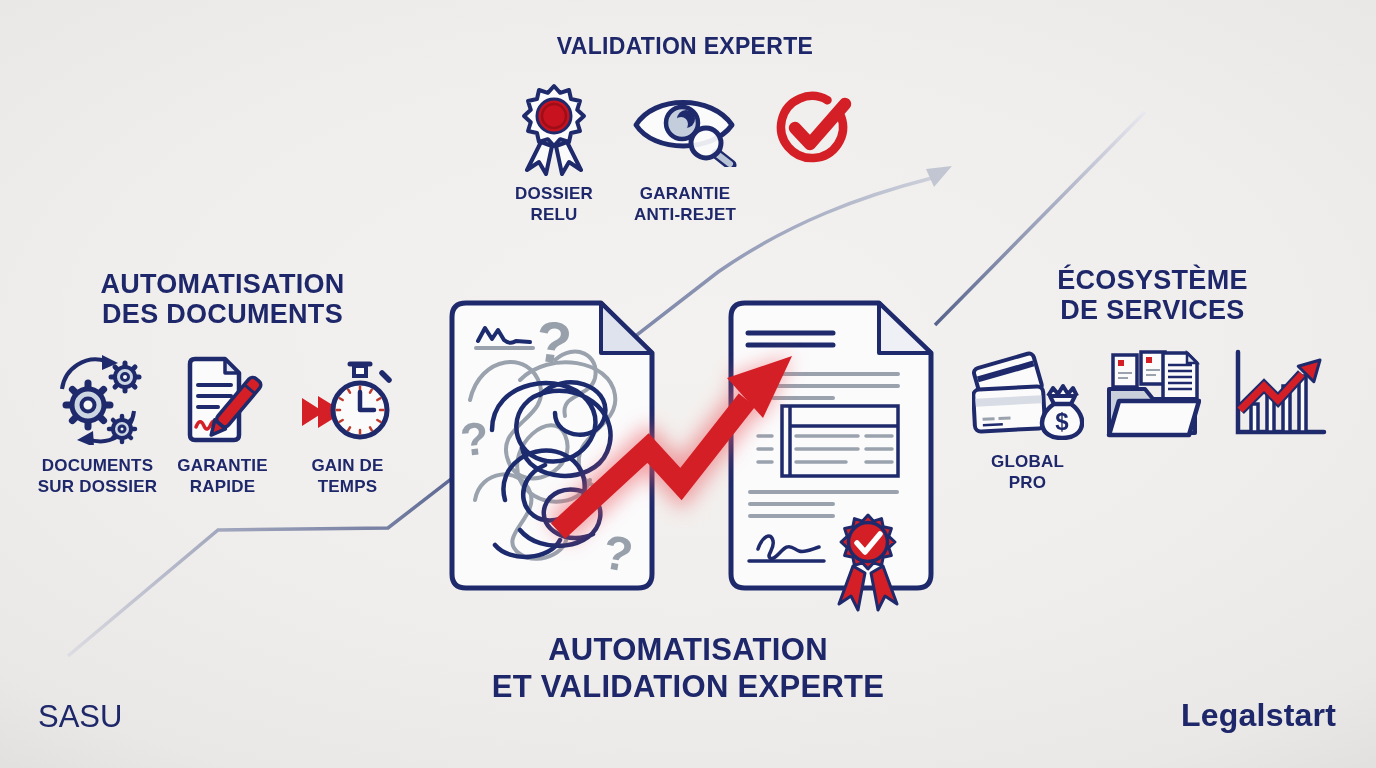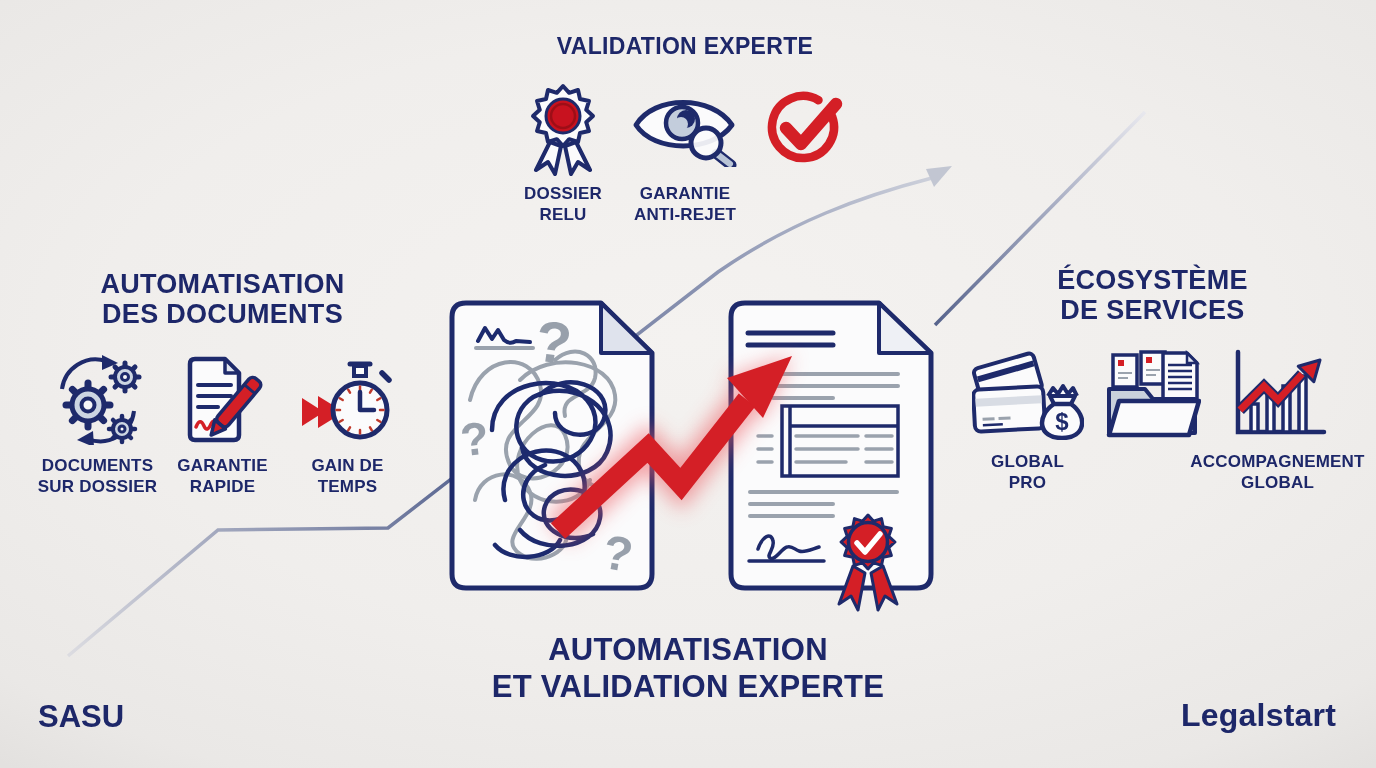--- a/index.html
+++ b/index.html
@@ -18,36 +18,36 @@
   .sec-title {
     font-weight:700; color:#1d2769; white-space:pre-line;
     letter-spacing:.3px; line-height:1.1;
   }
   .sec-validation { left:470px; top:34px; width:430px; }
   .sec-validation .sec-title { font-size:23px; }
   .sec-left  { left:20px;  top:270px; width:405px; }
   .sec-right { left:945px; top:266px; width:415px; }
   .sec-left .sec-title, .sec-right .sec-title { font-size:27px; }
   .items { display:flex; justify-content:center; align-items:flex-start; }
-  .sec-validation .items { margin-top:18px; }
+  .sec-validation .items { margin-top:18px;gap:9px; }
   .sec-left .items, .sec-right .items { margin-top:24px; }
   .item { width:125px; display:flex; flex-direction:column; align-items:center; }
   .sec-validation .item { width:122px; }
   .item-icon { height:96px; display:flex; align-items:center; justify-content:center; }
   .sec-left .item-icon, .sec-right .item-icon { height:92px; }
   .item-label {
     margin-top:10px; font-size:17px; font-weight:700; line-height:1.24;
     letter-spacing:.2px; white-space:pre-line; color:#1d2769;
   }
   .bottom-title {
     position:absolute; left:0; top:631px; width:1376px; text-align:center;
     font-size:31px; font-weight:700; line-height:1.2; letter-spacing:.3px;
     white-space:pre-line; color:#1d2769;
   }
-  .footer-left  { position:absolute; left:38px;  top:699px; font-size:31px; font-weight:700; color:#1d2769;text-align:center; }
+  .footer-left  { position:absolute; left:38px;  top:699px; font-size:31px; font-weight:400; color:#1d2769;text-align:center; }
   .footer-right { position:absolute; right:40px; top:697px; font-size:32px; font-weight:700; color:#1d2769; letter-spacing:.2px; }
   .qmark { font-family:"Liberation Sans", sans-serif; font-weight:700; }
 </style>
 </head>
 <body>
 
 <div class="canvas">
 
   <svg class="layer" viewBox="0 0 1376 768">
     <defs>
@@ -365,22 +365,20 @@
               <rect x="23" y="56" width="7" height="28"></rect>
               <rect x="39" y="46" width="7" height="38"></rect>
               <rect x="55" y="38" width="7" height="46"></rect>
               <rect x="71" y="28" width="7" height="56"></rect>
             </g>
             <path d="M 12 62 L 36 38 L 50 52 L 74 26" fill="none" stroke="#1e2a6b" stroke-width="11"></path>
             <path d="M 12 62 L 36 38 L 50 52 L 74 26" fill="none" stroke="#d41f26" stroke-width="7"></path>
             <polygon points="92,12 85.8,33.8 70.2,18.2" fill="#d41f26" stroke="#1e2a6b" stroke-width="3" stroke-linejoin="round"></polygon>
           </svg>
         </div>
-        <div class="item-label">ACCOMPAGNEMENT
-GLOBAL</div>
       </div>
     </div>
   </section>
 
   <div class="bottom-title">AUTOMATISATION
 ET VALIDATION EXPERTE</div>
   <div class="footer-left">SASU</div>
   <div class="footer-right">Legalstart</div>
 
 </div>

